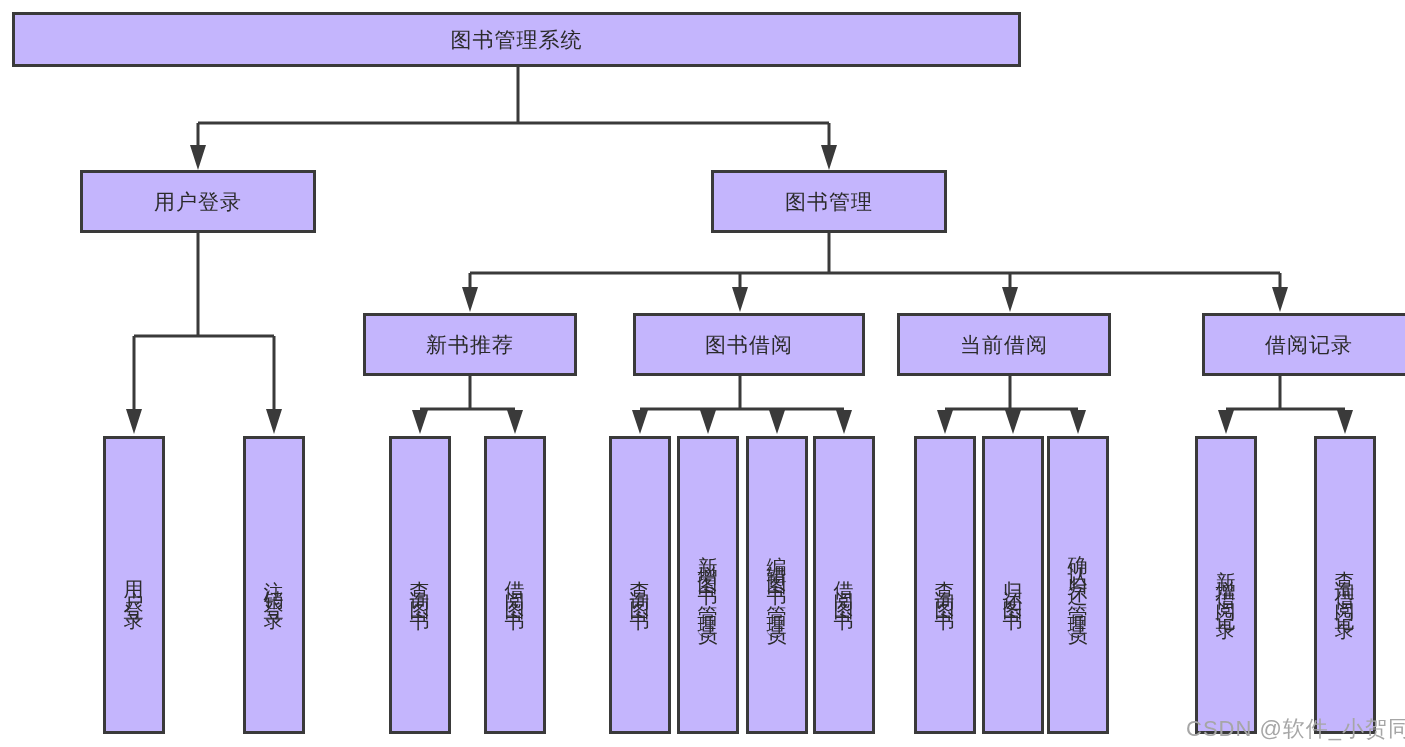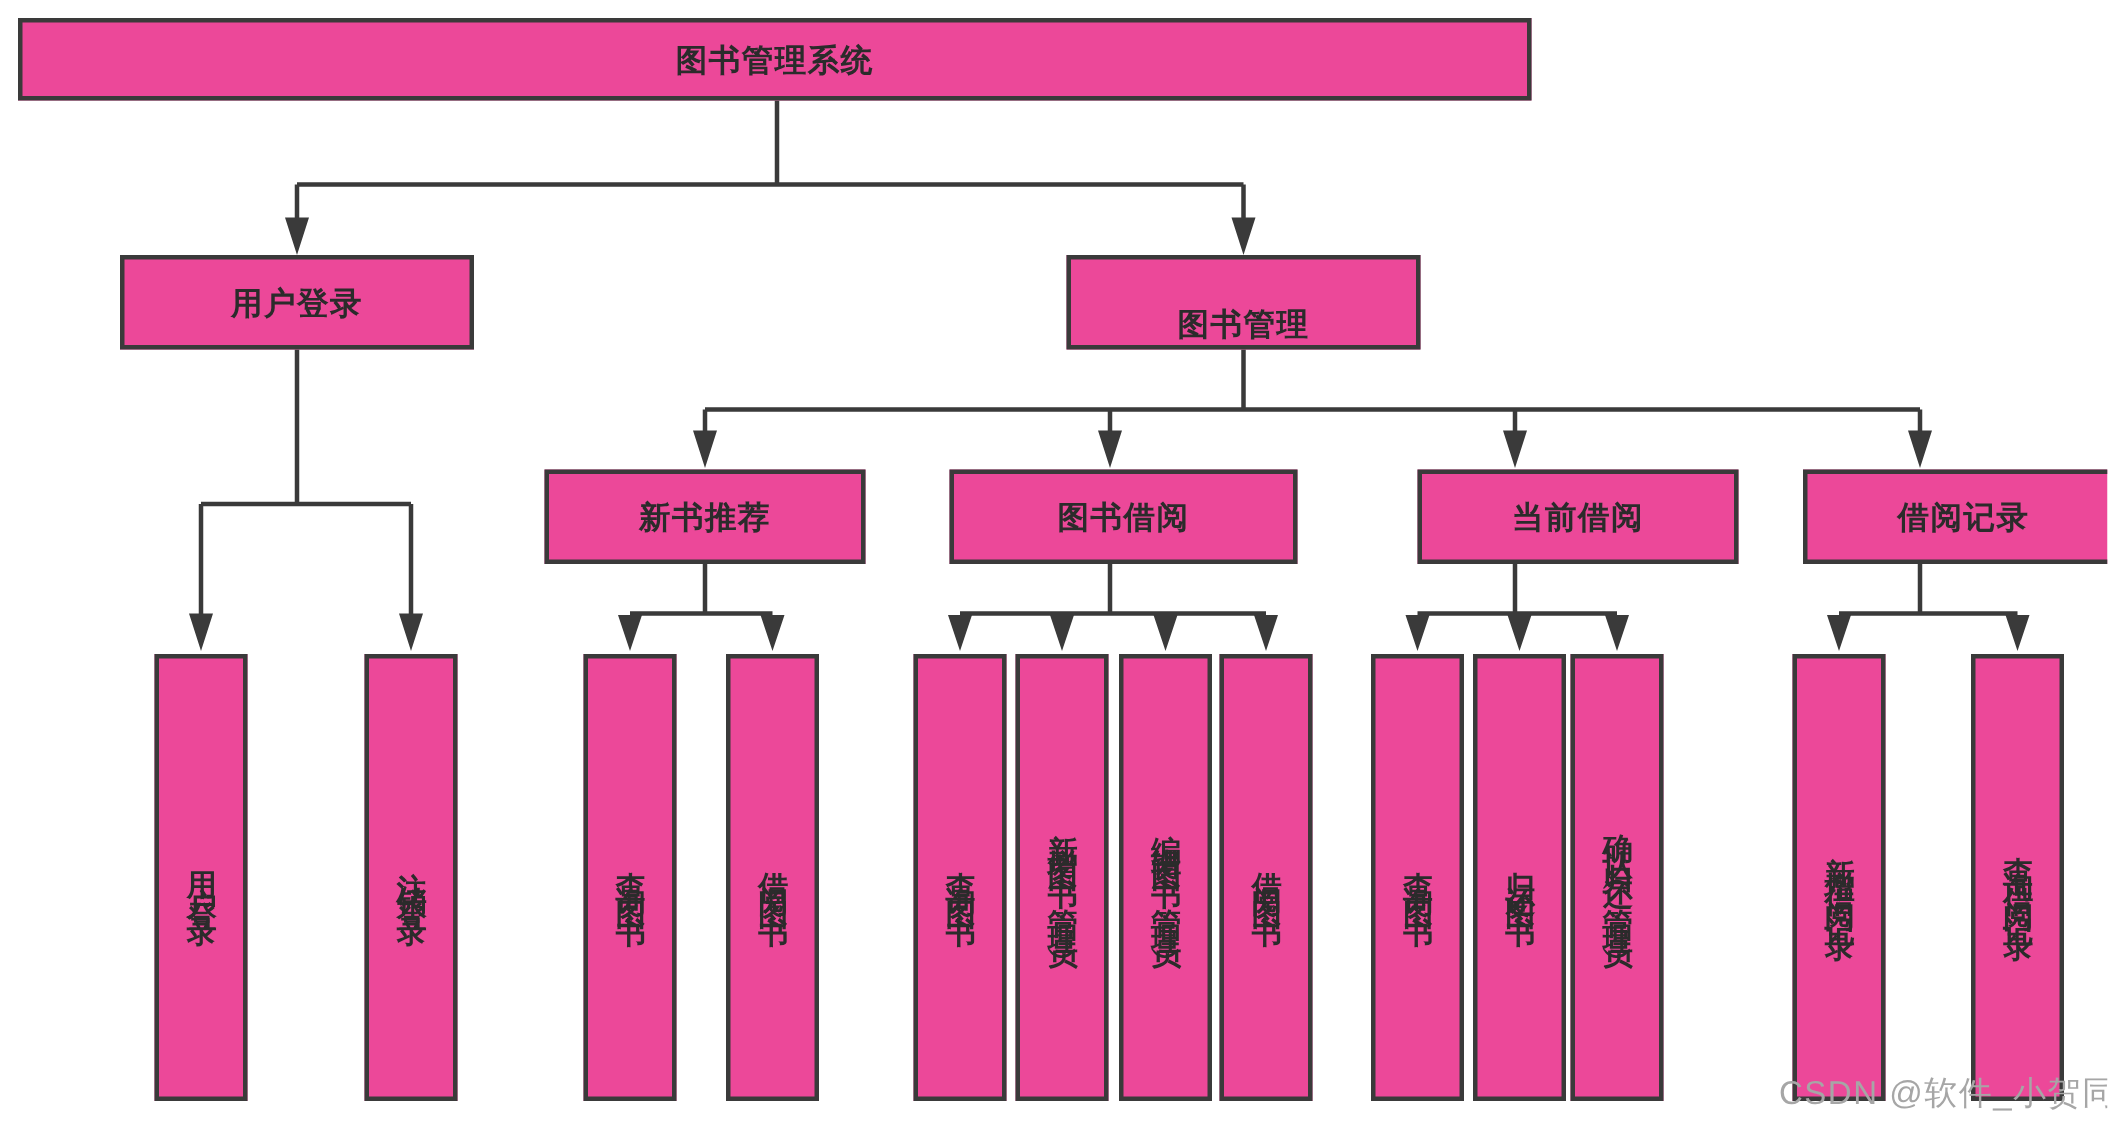--- a/index.html
+++ b/index.html
@@ -8,26 +8,25 @@
     width:1405px;height:747px;
     background:#ffffff;
     font-family:"Liberation Sans","DejaVu Sans",sans-serif;
     overflow:hidden;
   }
   .connectors{position:absolute;left:0;top:0;width:1405px;height:747px;}
   .node{
     position:absolute;
     box-sizing:border-box;
     border:3px solid #3a3a3a;
-    background:#ec4899;
+    background:#c4b5fd;
     display:flex;align-items:center;justify-content:center;
     color:#2b2b2b;
     font-size:21px;
     letter-spacing:1px;
-    font-weight:bold;
   }
   .leaf{width:62px;top:436px;height:298px;font-size:20px;}
   .leaf .v-label{
     writing-mode:vertical-rl;
     text-orientation:mixed;
     letter-spacing:10px;
     line-height:1;
     white-space:nowrap;
   }
   .watermark{
@@ -73,31 +72,31 @@
              M1337 410 L1353 410 L1345 434 Z" fill="#3a3a3a" stroke="none"></path>
   </svg>
 
   <div class="node" style="left:12px;top:12px;width:1009px;height:55px;">
     <span>图书管理系统</span>
   </div>
 
   <div class="node" style="left:80px;top:170px;width:236px;height:63px;">
     <span>用户登录</span>
   </div>
-  <div class="node" style="left:711px;top:170px;width:236px;height:63px;align-items:flex-end;">
+  <div class="node" style="left:711px;top:170px;width:236px;height:63px;">
     <span>图书管理</span>
   </div>
 
   <div class="node" style="left:363px;top:313px;width:214px;height:63px;">
     <span>新书推荐</span>
   </div>
   <div class="node" style="left:633px;top:313px;width:232px;height:63px;">
     <span>图书借阅</span>
   </div>
-  <div class="node" style="left:945px;top:313px;width:214px;height:63px;">
+  <div class="node" style="left:897px;top:313px;width:214px;height:63px;">
     <span>当前借阅</span>
   </div>
   <div class="node" style="left:1173px;top:313px;width:214px;height:63px;margin-left:29px;">
     <span>借阅记录</span>
   </div>
 
   <div class="node leaf" style="left:103px;">
     <span class="v-label">用户登录</span>
   </div>
   <div class="node leaf" style="left:243px;">

